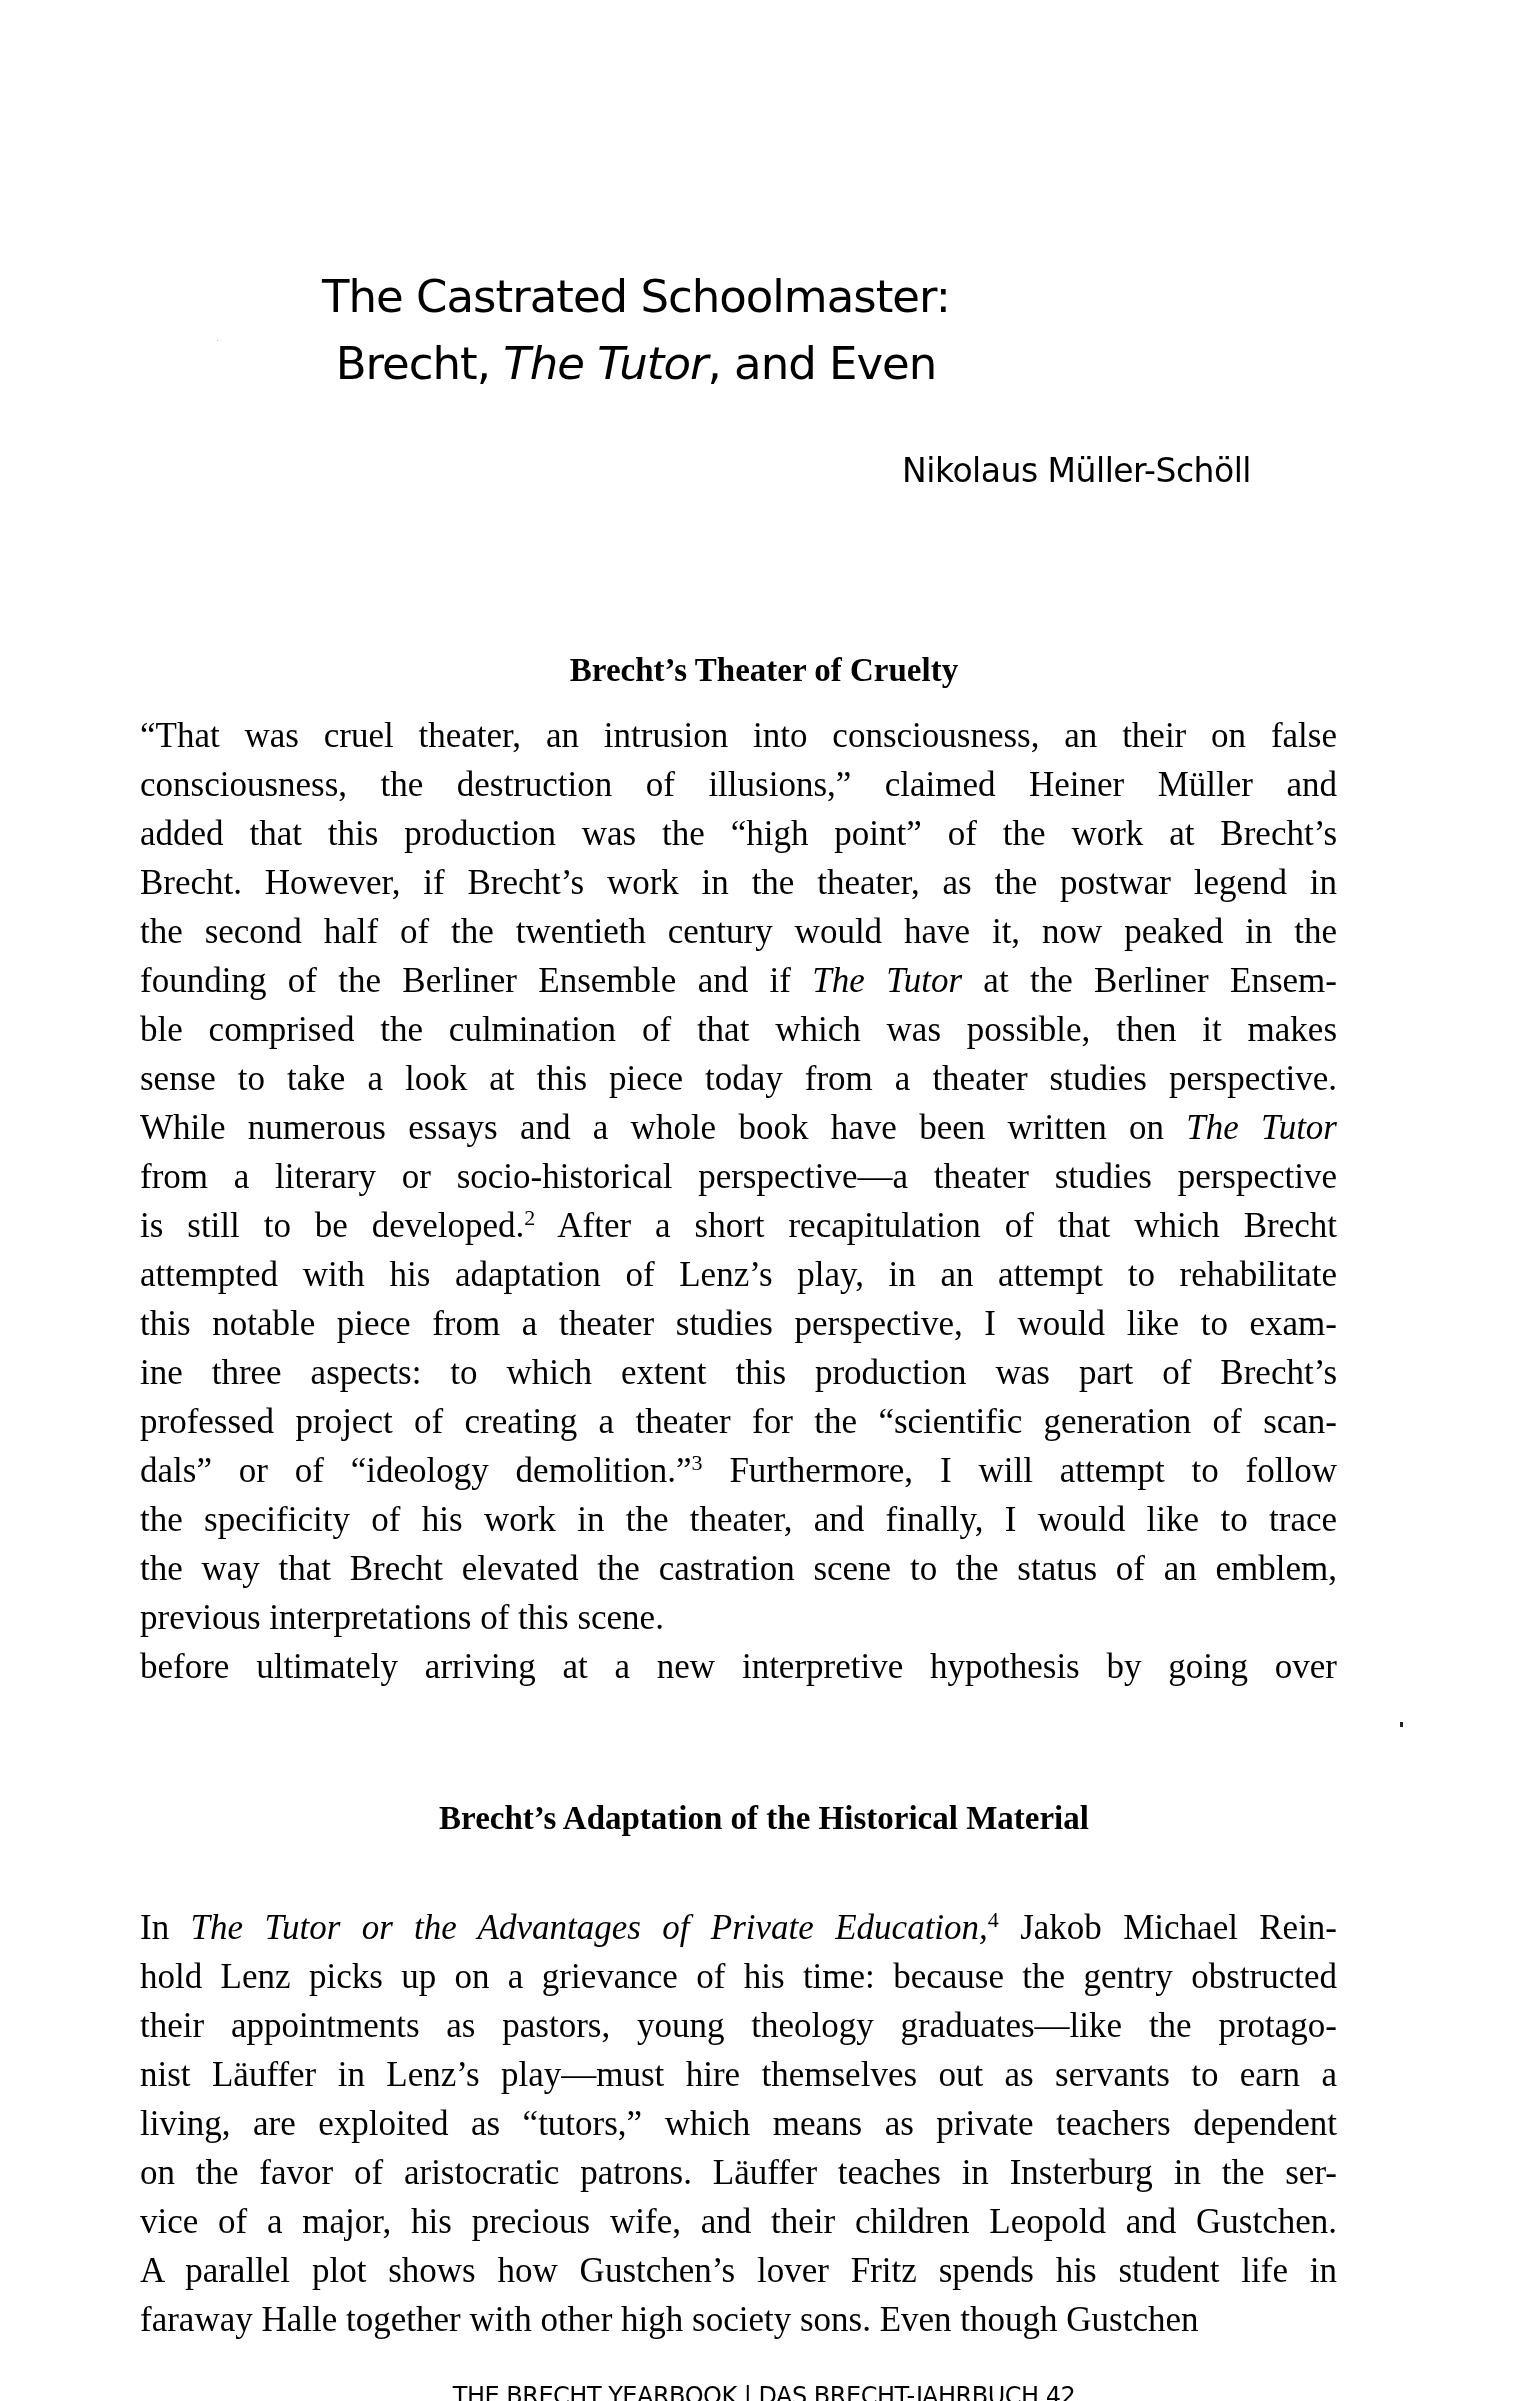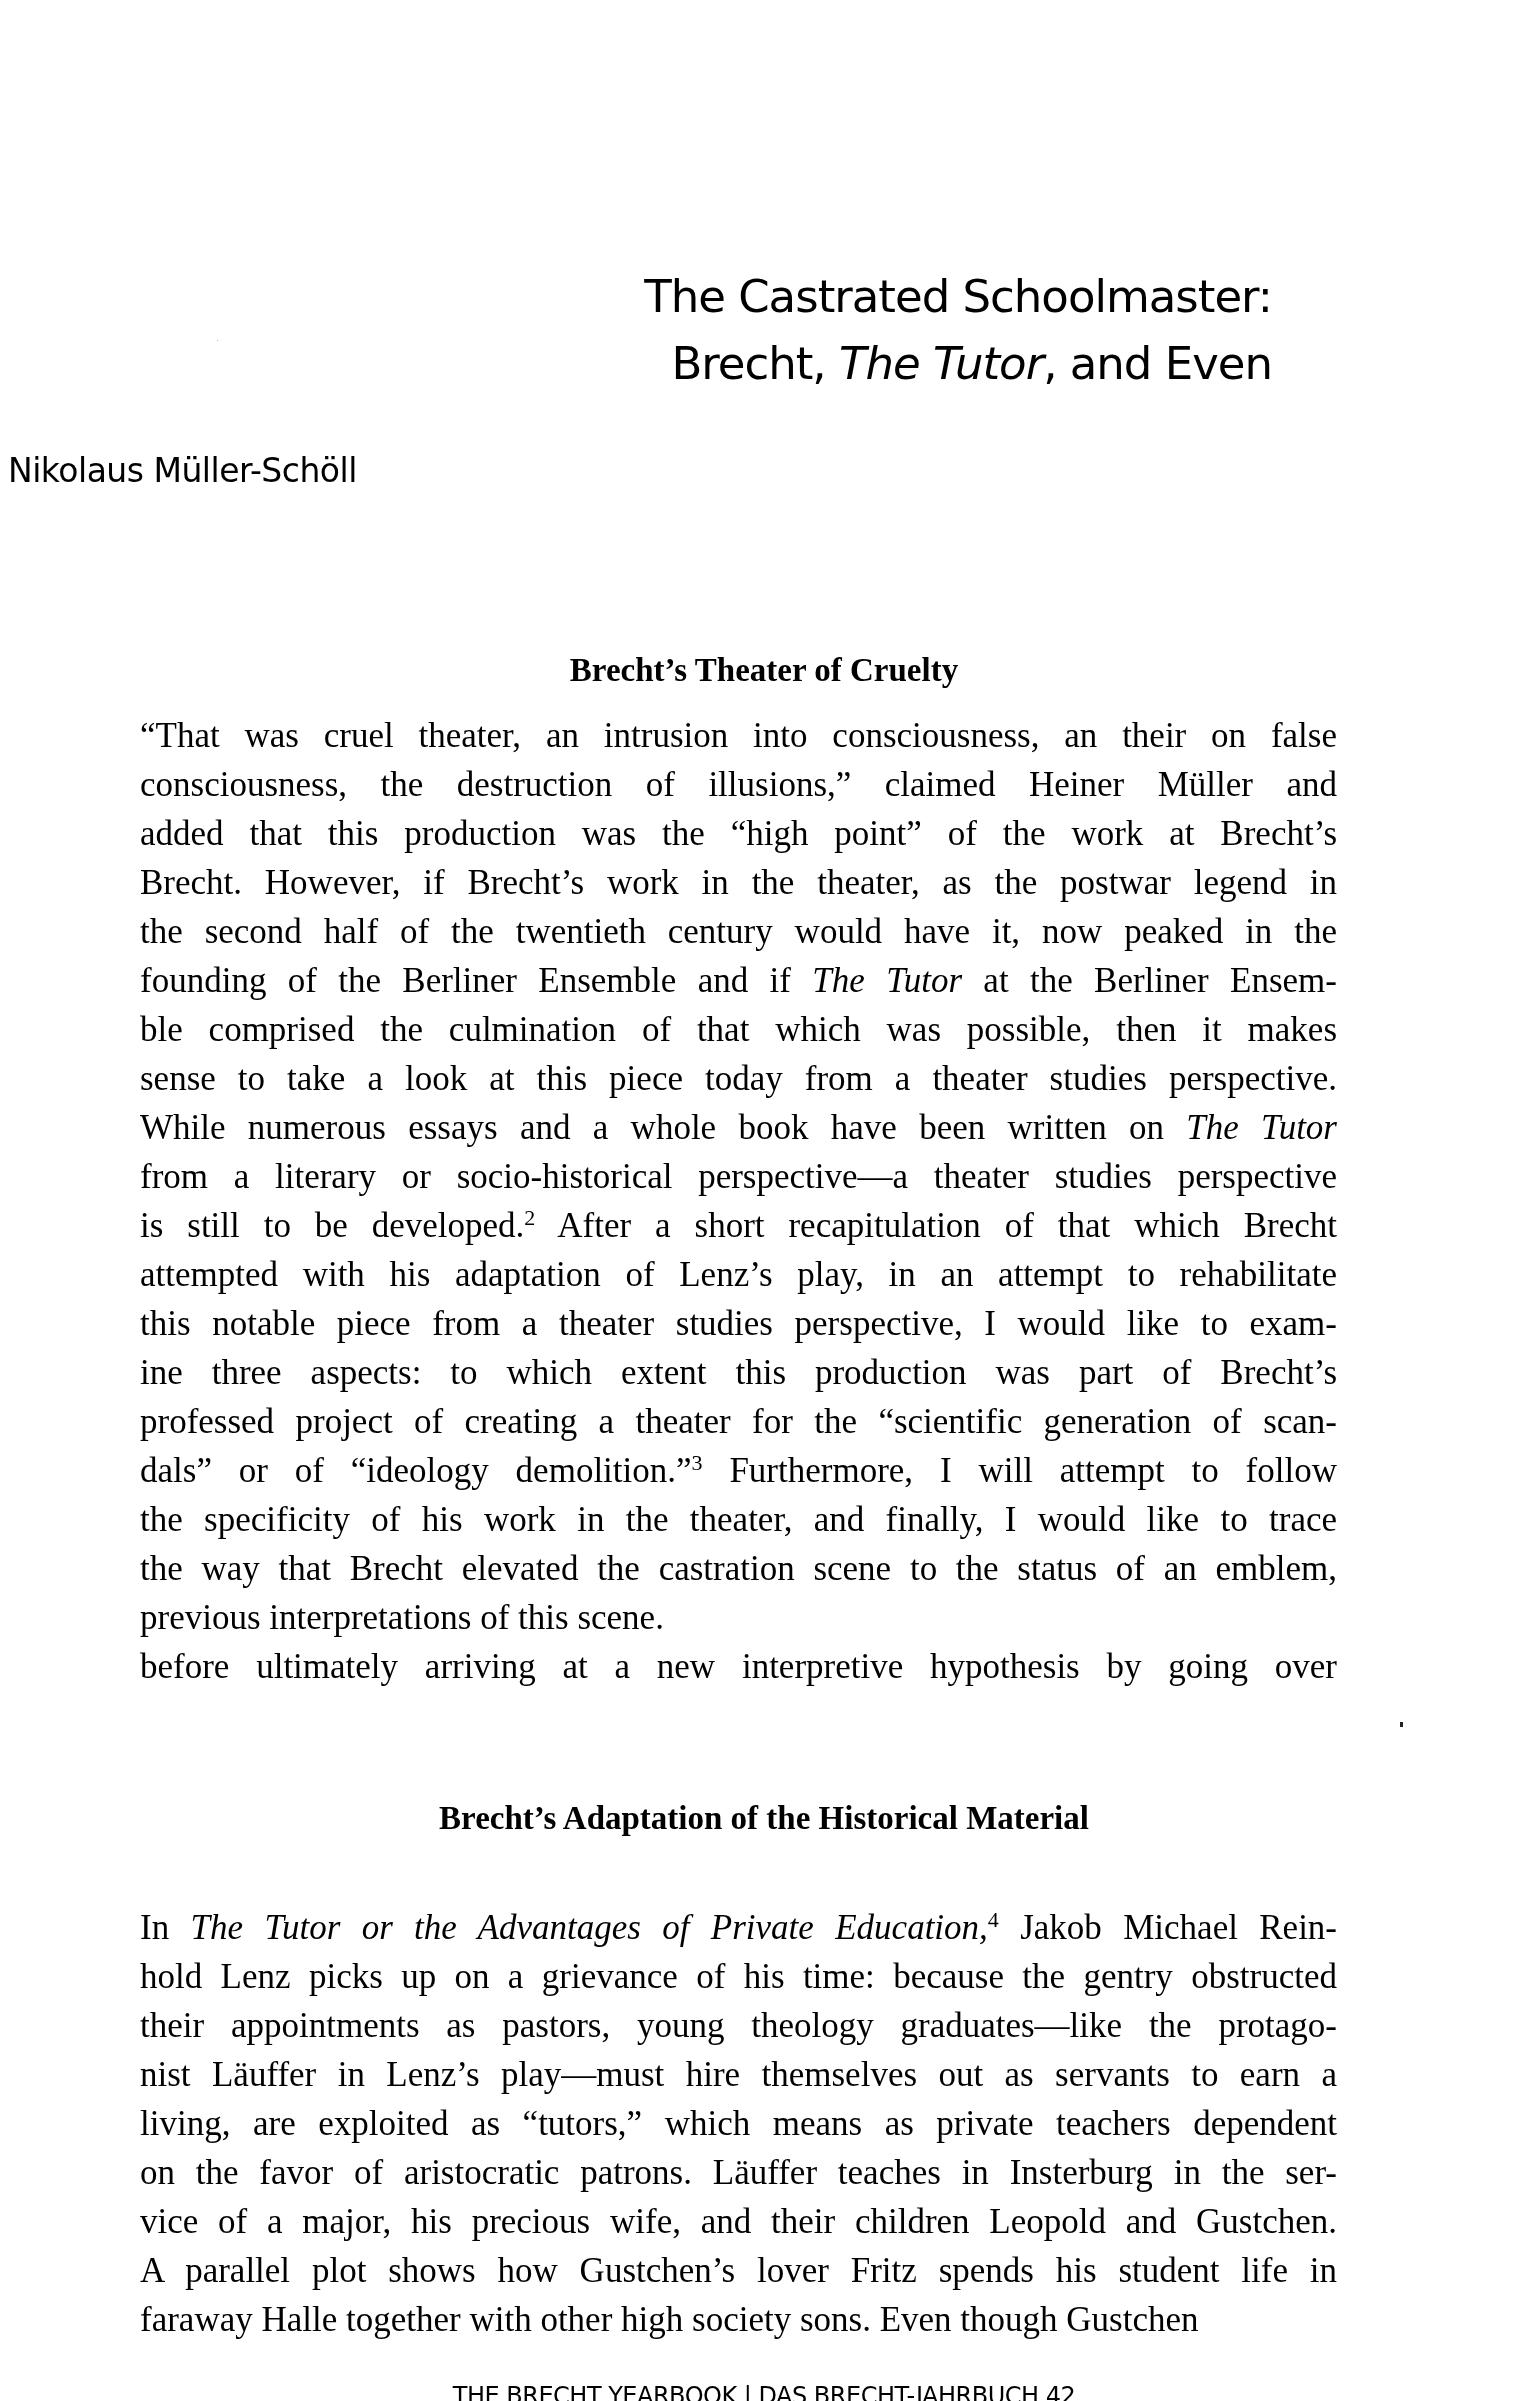--- a/index.html
+++ b/index.html
@@ -1,27 +1,27 @@
 <!DOCTYPE html>
 <html style="font-size:7.7px"><head>
 <meta charset="utf-8">
 <style>
   html, body { margin: 0; padding: 0; background: #ffffff; }
   body { width: 1528px; height: 2489px; position: relative; overflow: hidden; color: #000; }
   .page { position: absolute; left: 0; top: 0; width: 1528px; height: 2489px; }
   .title {
     position: absolute; left: 0; width: 1272px; top: 263px;
-    text-align: right; font-family: "DejaVu Sans", sans-serif;
+    text-align: center; font-family: "DejaVu Sans", sans-serif;
     font-size: 45px; line-height: 67px; letter-spacing: -1px; font-weight: normal;
   }
   .title em { font-style: italic; }
   .author {
     position: absolute; left: 0; width: 1251px; top: 449px;
-    text-align: left; font-family: "DejaVu Sans", sans-serif;
-    font-size: 33px; line-height: 43px; letter-spacing: -0.5px; padding-left: 8px;
+    text-align: right; font-family: "DejaVu Sans", sans-serif;
+    font-size: 33px; line-height: 43px; letter-spacing: -0.5px;
   }
   .heading {
     position: absolute; left: 0; width: 1528px; text-align: center;
     font-family: "Liberation Serif", serif; font-weight: bold;
     font-size: 33px; line-height: 43px;
   }
   .body {
     position: absolute; left: 140px; width: 1197px;
     font-family: "Liberation Serif", serif; font-size: 35px; line-height: 49px;
   }

